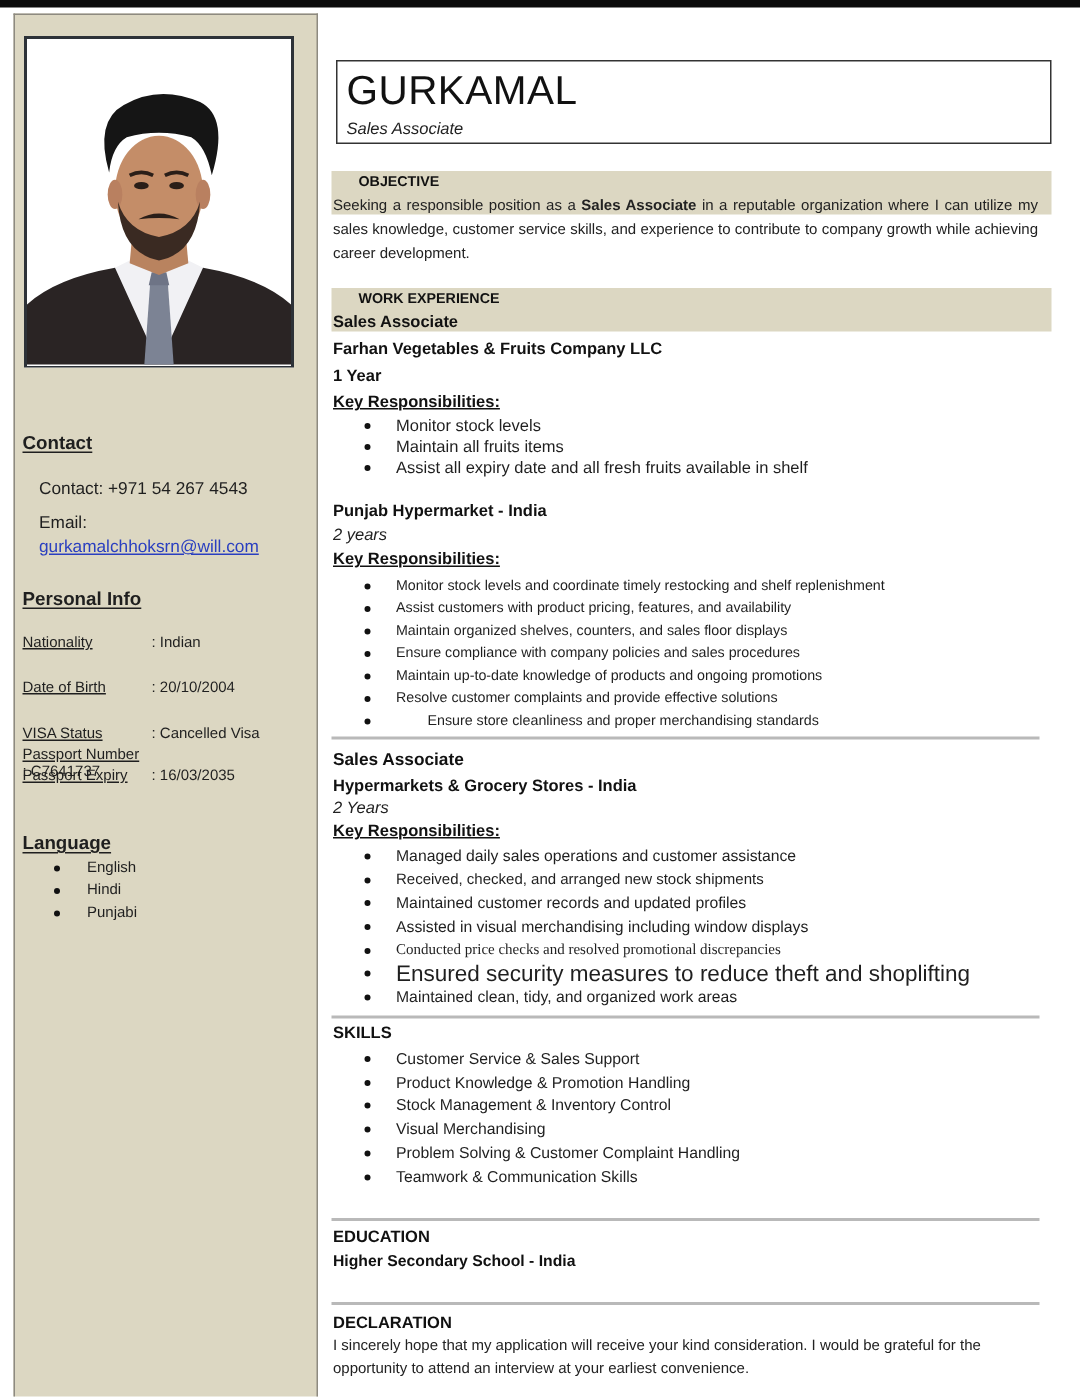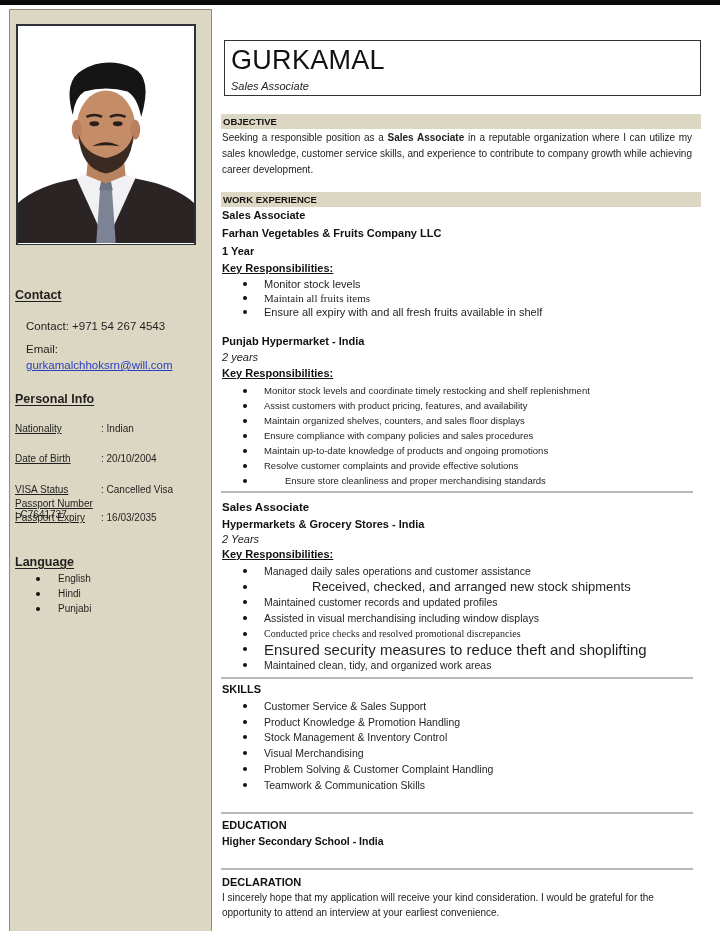--- a/index.html
+++ b/index.html
@@ -33,22 +33,22 @@
 
   
   .name-box {
     position: absolute; left: 224px; top: 40px; width: 477px; height: 56px;
     border: 1px solid #333; background: #fff;
   }
   .name { position: absolute; left: 6px; top: 4px; font-size: 27px; letter-spacing: 0.3px; color: #111; }
   .role { position: absolute; left: 6px; top: 39px; font-size: 11px; font-style: italic; color: #222; }
 
   .sec-bar {
-    position: absolute; left: 221px; width: 480px; height: 15px; background: #dcd7c2;
-    font-size: 9.5px; font-weight: bold; padding-left: 2px; line-height: 15px; color: #111;
+    position: absolute; left: 221px; width: 480px; height: 29px; background: #dcd7c2;
+    font-size: 9.5px; font-weight: bold; padding-left: 18px; line-height: 15px; color: #111;
   }
   .para { position: absolute; left: 222px; width: 470px; font-size: 10px; line-height: 16px; color: #222; text-align: justify; }
   .para b { font-weight: bold; }
 
   .bold-line { position: absolute; left: 222px; font-size: 11px; font-weight: bold; color: #111; }
   .ital-line { position: absolute; left: 222px; font-size: 11px; font-style: italic; color: #222; }
   .kr { position: absolute; left: 222px; font-size: 11px; font-weight: bold; text-decoration: underline; color: #111; }
 
   .blist { position: absolute; left: 243px; list-style: none; }
   .blist li { display: flex; align-items: center; color: #1f1f1f; }
@@ -152,27 +152,27 @@
 
 <div class="bold-line" style="top:209px;">Sales Associate</div>
 <div class="bold-line" style="top:227px;">Farhan Vegetables &amp; Fruits Company LLC</div>
 <div class="bold-line" style="top:245px;">1 Year</div>
 <div class="kr" style="top:262px;">Key Responsibilities:</div>
 <ul class="blist arial" style="top:277px;">
   <li style="height:14px; font-size:11px;">
       <span class="dot"></span>
       <span>Monitor stock levels</span>
     </li>
-  <li style="height:14px; font-size:11px;font-family:Liberation Serif, serif;">
+  <li style="height:14px; font-size:11px;">
       <span class="dot"></span>
       <span>Maintain all fruits items</span>
     </li>
   <li style="height:14px; font-size:11px;">
       <span class="dot"></span>
-      <span>Ensure all expiry with and all fresh fruits available in shelf</span>
+      <span>Assist all expiry date and all fresh fruits available in shelf</span>
     </li>
 </ul>
 
 <div class="bold-line" style="top:335px;">Punjab Hypermarket - India</div>
 <div class="ital-line" style="top:351px;">2 years</div>
 <div class="kr" style="top:367px;">Key Responsibilities:</div>
 <ul class="blist" style="top:383px;">
   <li style="height:15px; font-size:9.5px;">
       <span class="dot"></span>
       <span>Monitor stock levels and coordinate timely restocking and shelf replenishment</span>
@@ -207,21 +207,21 @@
 
 <div class="bold-line" style="top:501px; font-size:11.5px;">Sales Associate</div>
 <div class="bold-line" style="top:518px;">Hypermarkets &amp; Grocery Stores - India</div>
 <div class="ital-line" style="top:533px;">2 Years</div>
 <div class="kr" style="top:548px;">Key Responsibilities:</div>
 <ul class="blist" style="top:563px;">
   <li style="height:15.7px; font-size:10.5px;">
       <span class="dot"></span>
       <span>Managed daily sales operations and customer assistance</span>
     </li>
-  <li style="height:15.7px; font-size:13px;gap:48px;">
+  <li style="height:15.7px; font-size:10px;">
       <span class="dot"></span>
       <span>Received, checked, and arranged new stock shipments</span>
     </li>
   <li style="height:15.7px; font-size:10.5px;">
       <span class="dot"></span>
       <span>Maintained customer records and updated profiles</span>
     </li>
   <li style="height:15.7px; font-size:10.5px;">
       <span class="dot"></span>
       <span>Assisted in visual merchandising including window displays</span>

